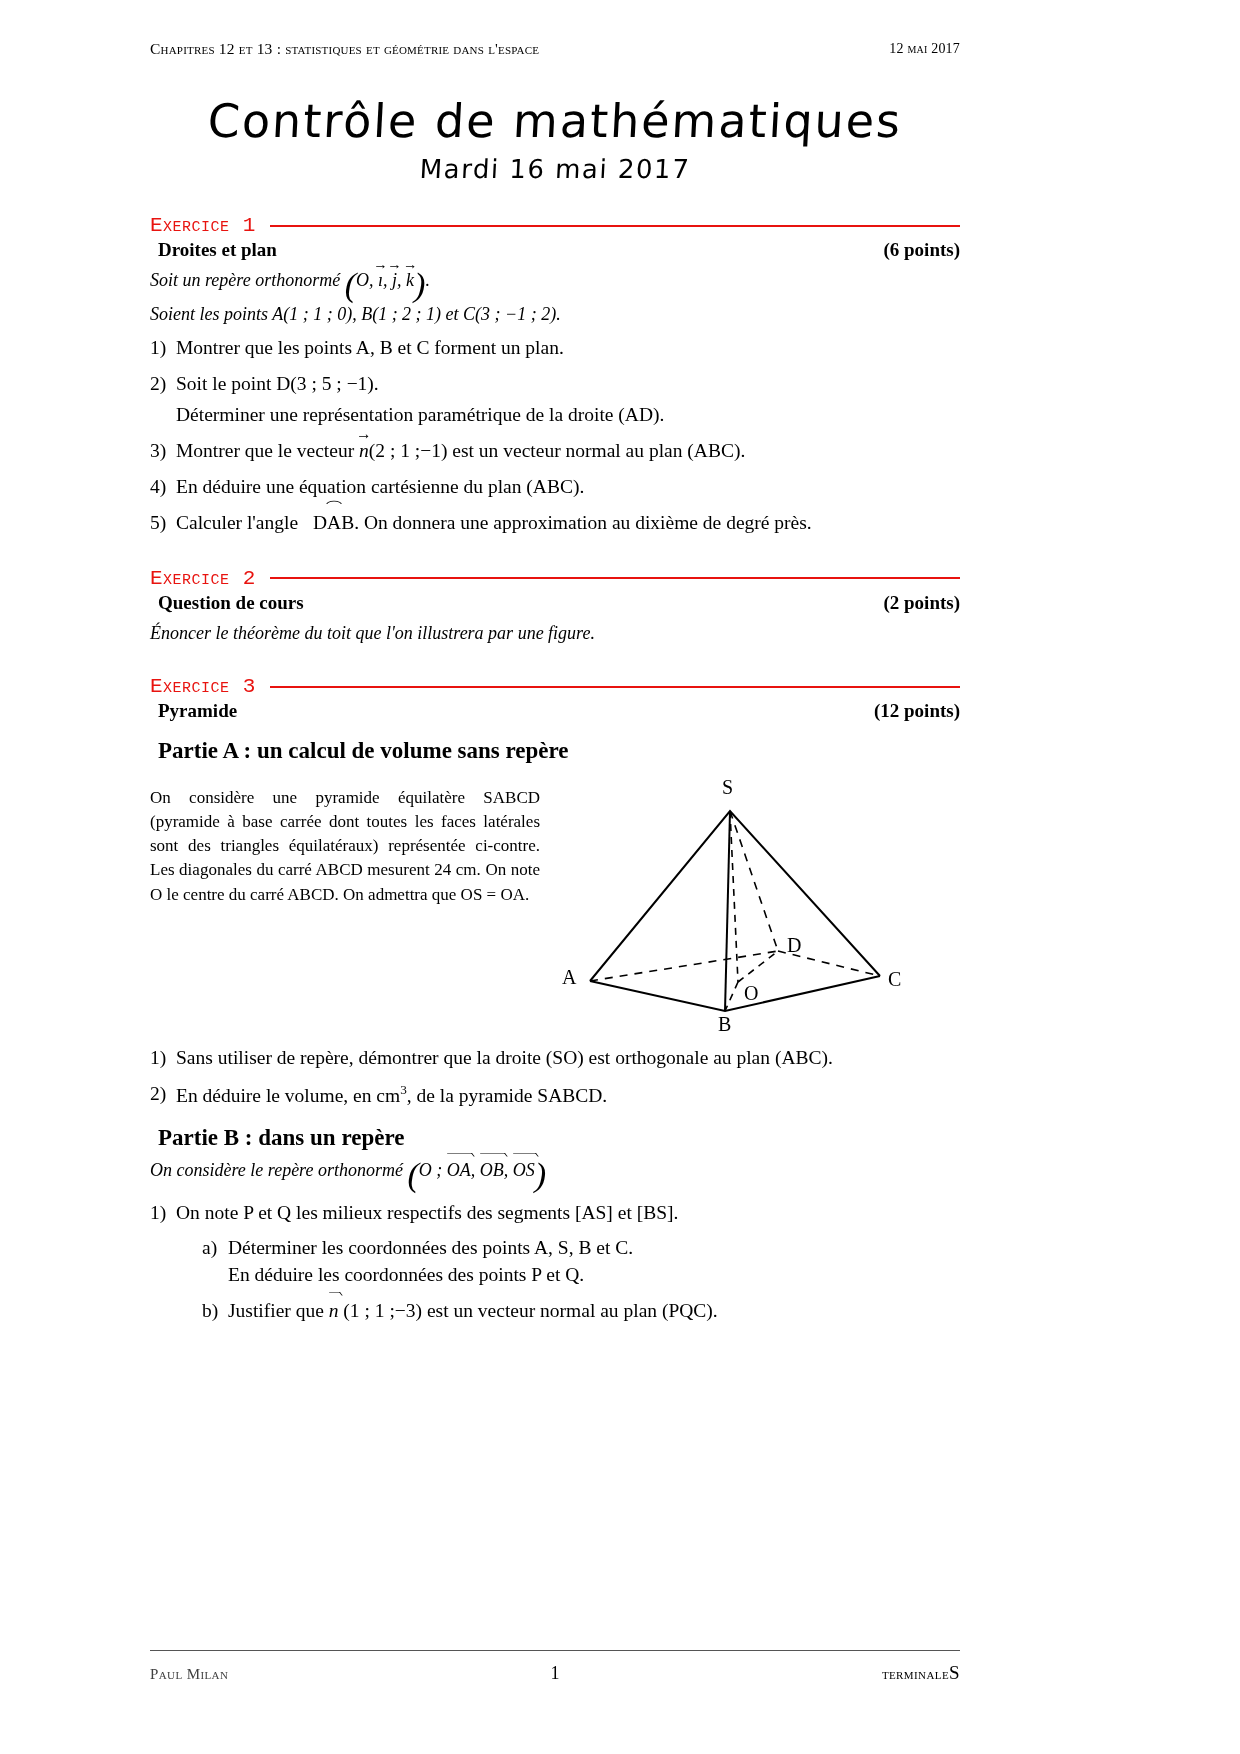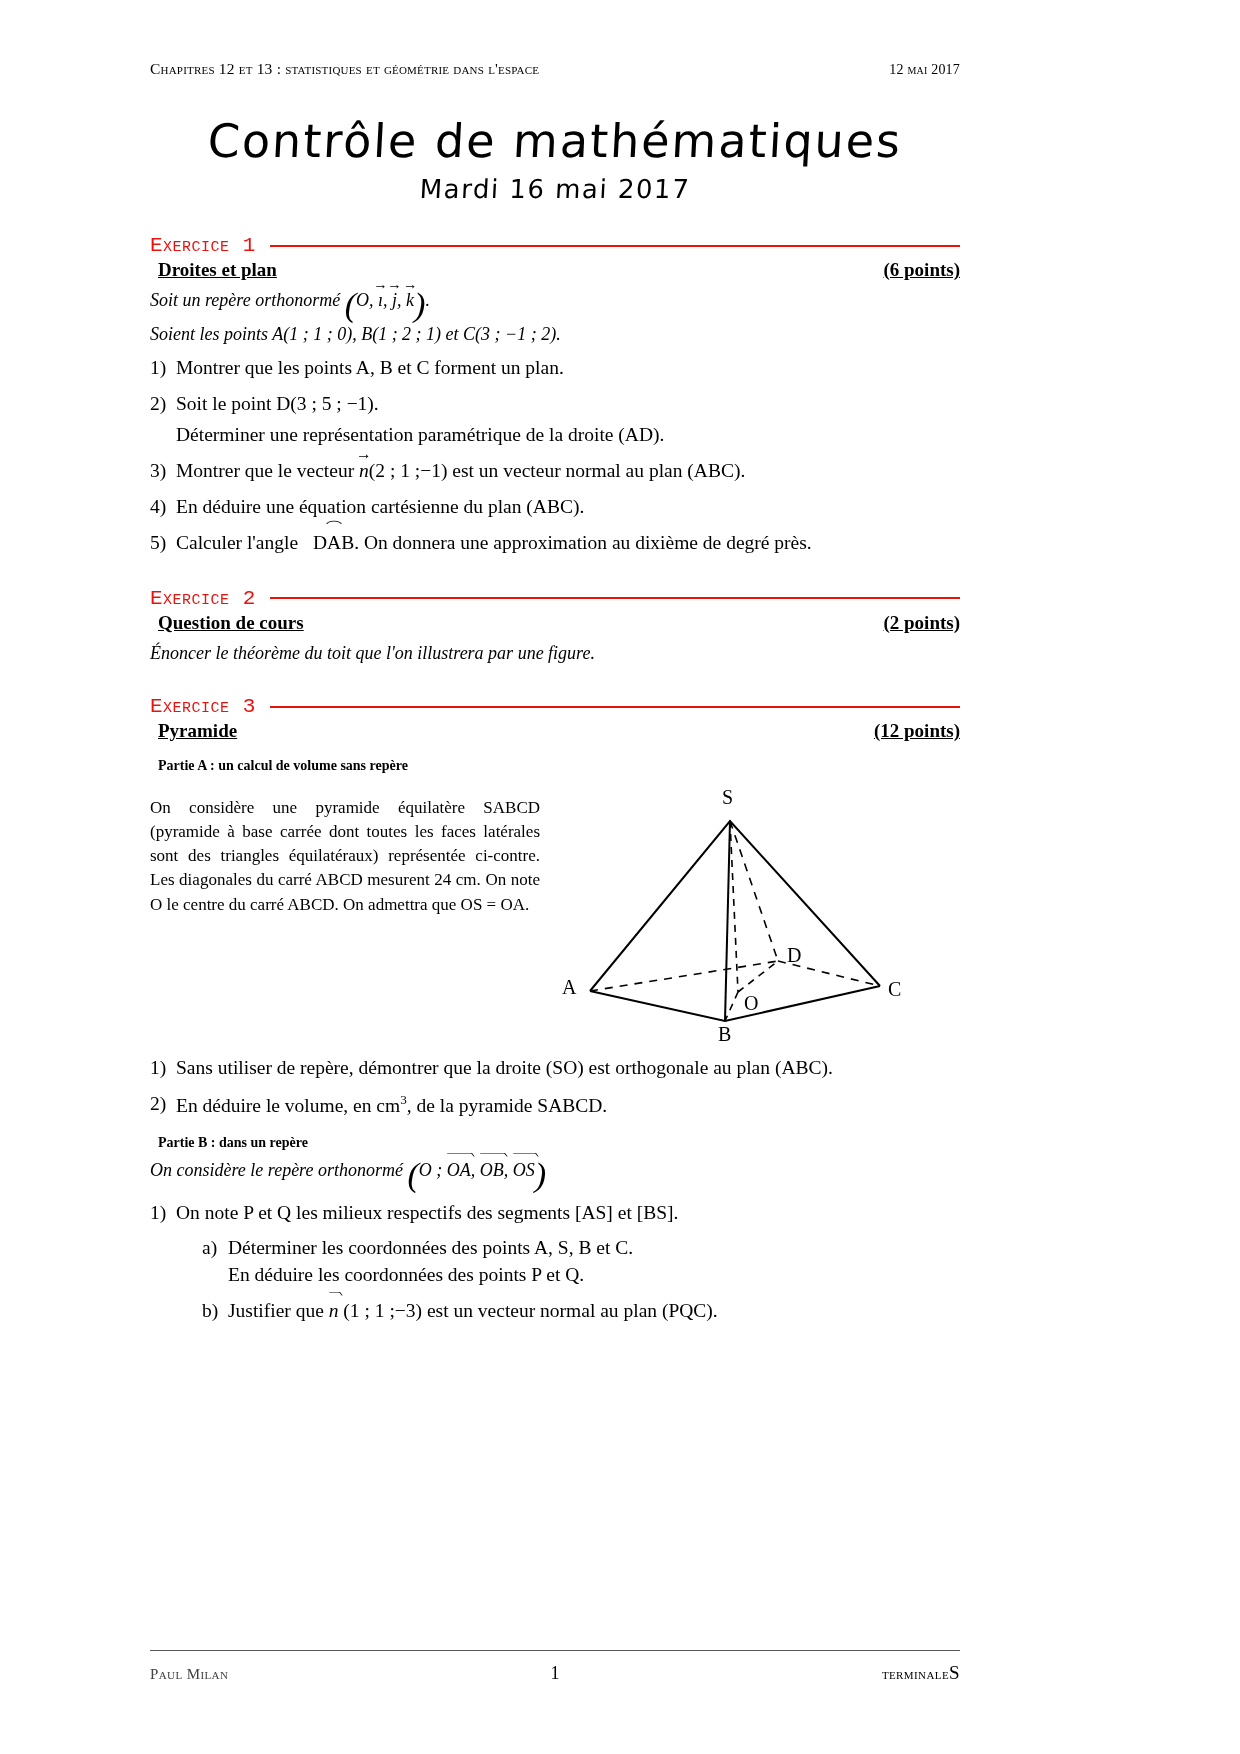--- a/index.html
+++ b/index.html
@@ -20,24 +20,23 @@
   .content {
     position: absolute;
     left: 150px;
     top: 40px;
     width: 810px;
   }
   
   .pageheader {
     display: flex;
     justify-content: space-between;
-    align-items: flex-end;
+    align-items: center;
     font-size: 15px;
     letter-spacing: 0.2px;
-    margin-top: 20px;
   }
   .smallcaps {
     font-variant: small-caps;
   }
   .hdr-left { font-size: 15.5px; }
   .hdr-right { font-size: 14px; }
 
   
   .title-hand {
     text-align: center;
@@ -80,21 +79,20 @@
     background: #e8130f;
   }
 
   .subhead-row {
     display: flex;
     justify-content: space-between;
     align-items: baseline;
     font-weight: bold;
     font-size: 19px;
     padding-left: 8px;
-    text-decoration: underline;
   }
 
   p.body {
     font-size: 18px;
     line-height: 1.35;
     margin: 7px 0 0 0;
     font-style: italic;
   }
   .items {
     margin-top: 6px;
@@ -116,21 +114,21 @@
     line-height: 1.38;
     margin-top: 9px;
     margin-left: 52px;
   }
   .item2 .num {
     width: 26px;
     flex: 0 0 26px;
   }
   .parthead {
     font-weight: bold;
-    font-size: 14px;
+    font-size: 23px;
     margin-top: 16px;
     padding-left: 8px;
   }
 
   
   .twocol {
     display: flex;
     margin-top: 22px;
   }
   .col-text {

